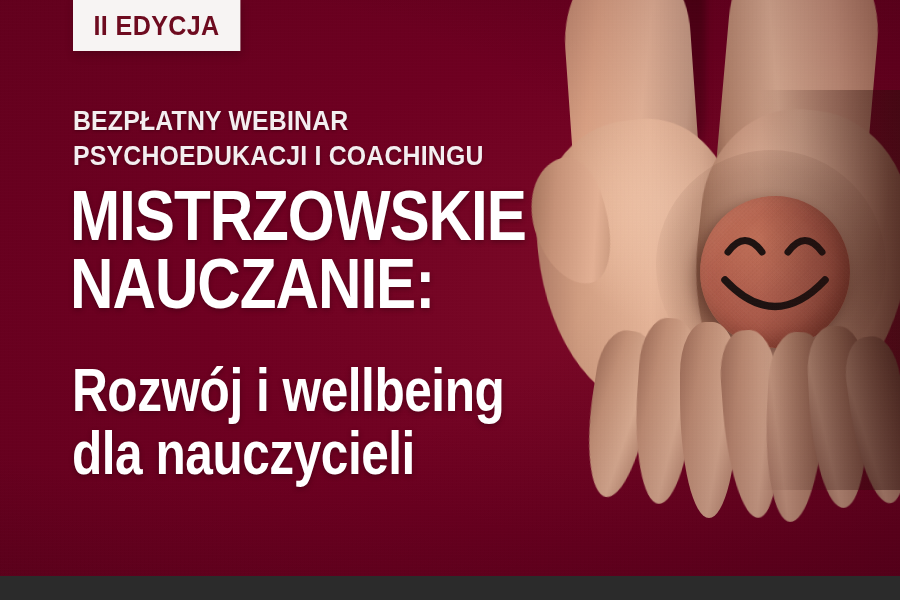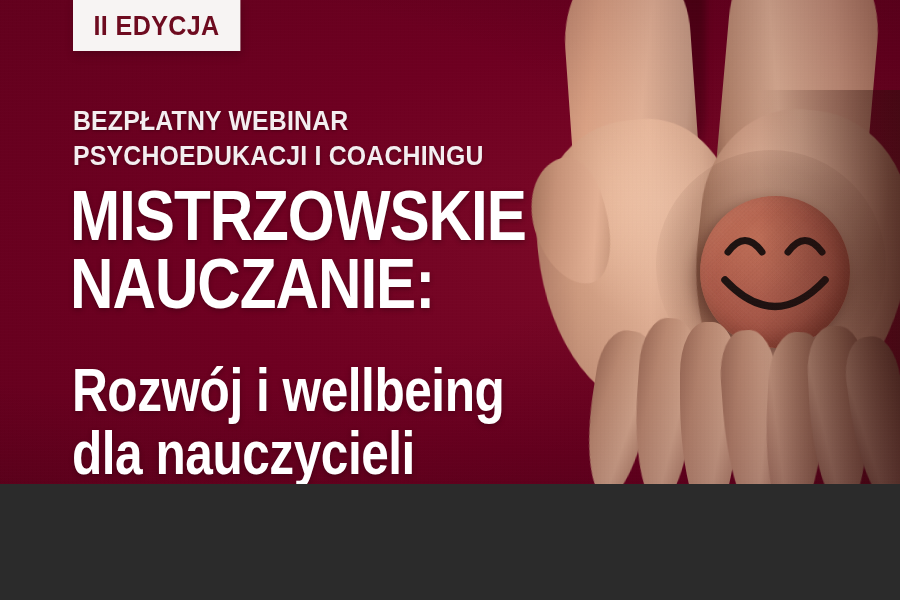--- a/index.html
+++ b/index.html
@@ -4,21 +4,21 @@
 <style>
   html, body {
     margin: 0;
     padding: 0;
     background: #2b2b2b;
   }
 
   #poster {
     position: relative;
     width: 900px;
-    height: 484px;
+    height: 576px;
     overflow: hidden;
     background: #6b0020;
     font-family: "Liberation Sans", sans-serif;
     -webkit-font-smoothing: antialiased;
   }
 
   
   .bg-base {
     position: absolute;
     inset: 0;

